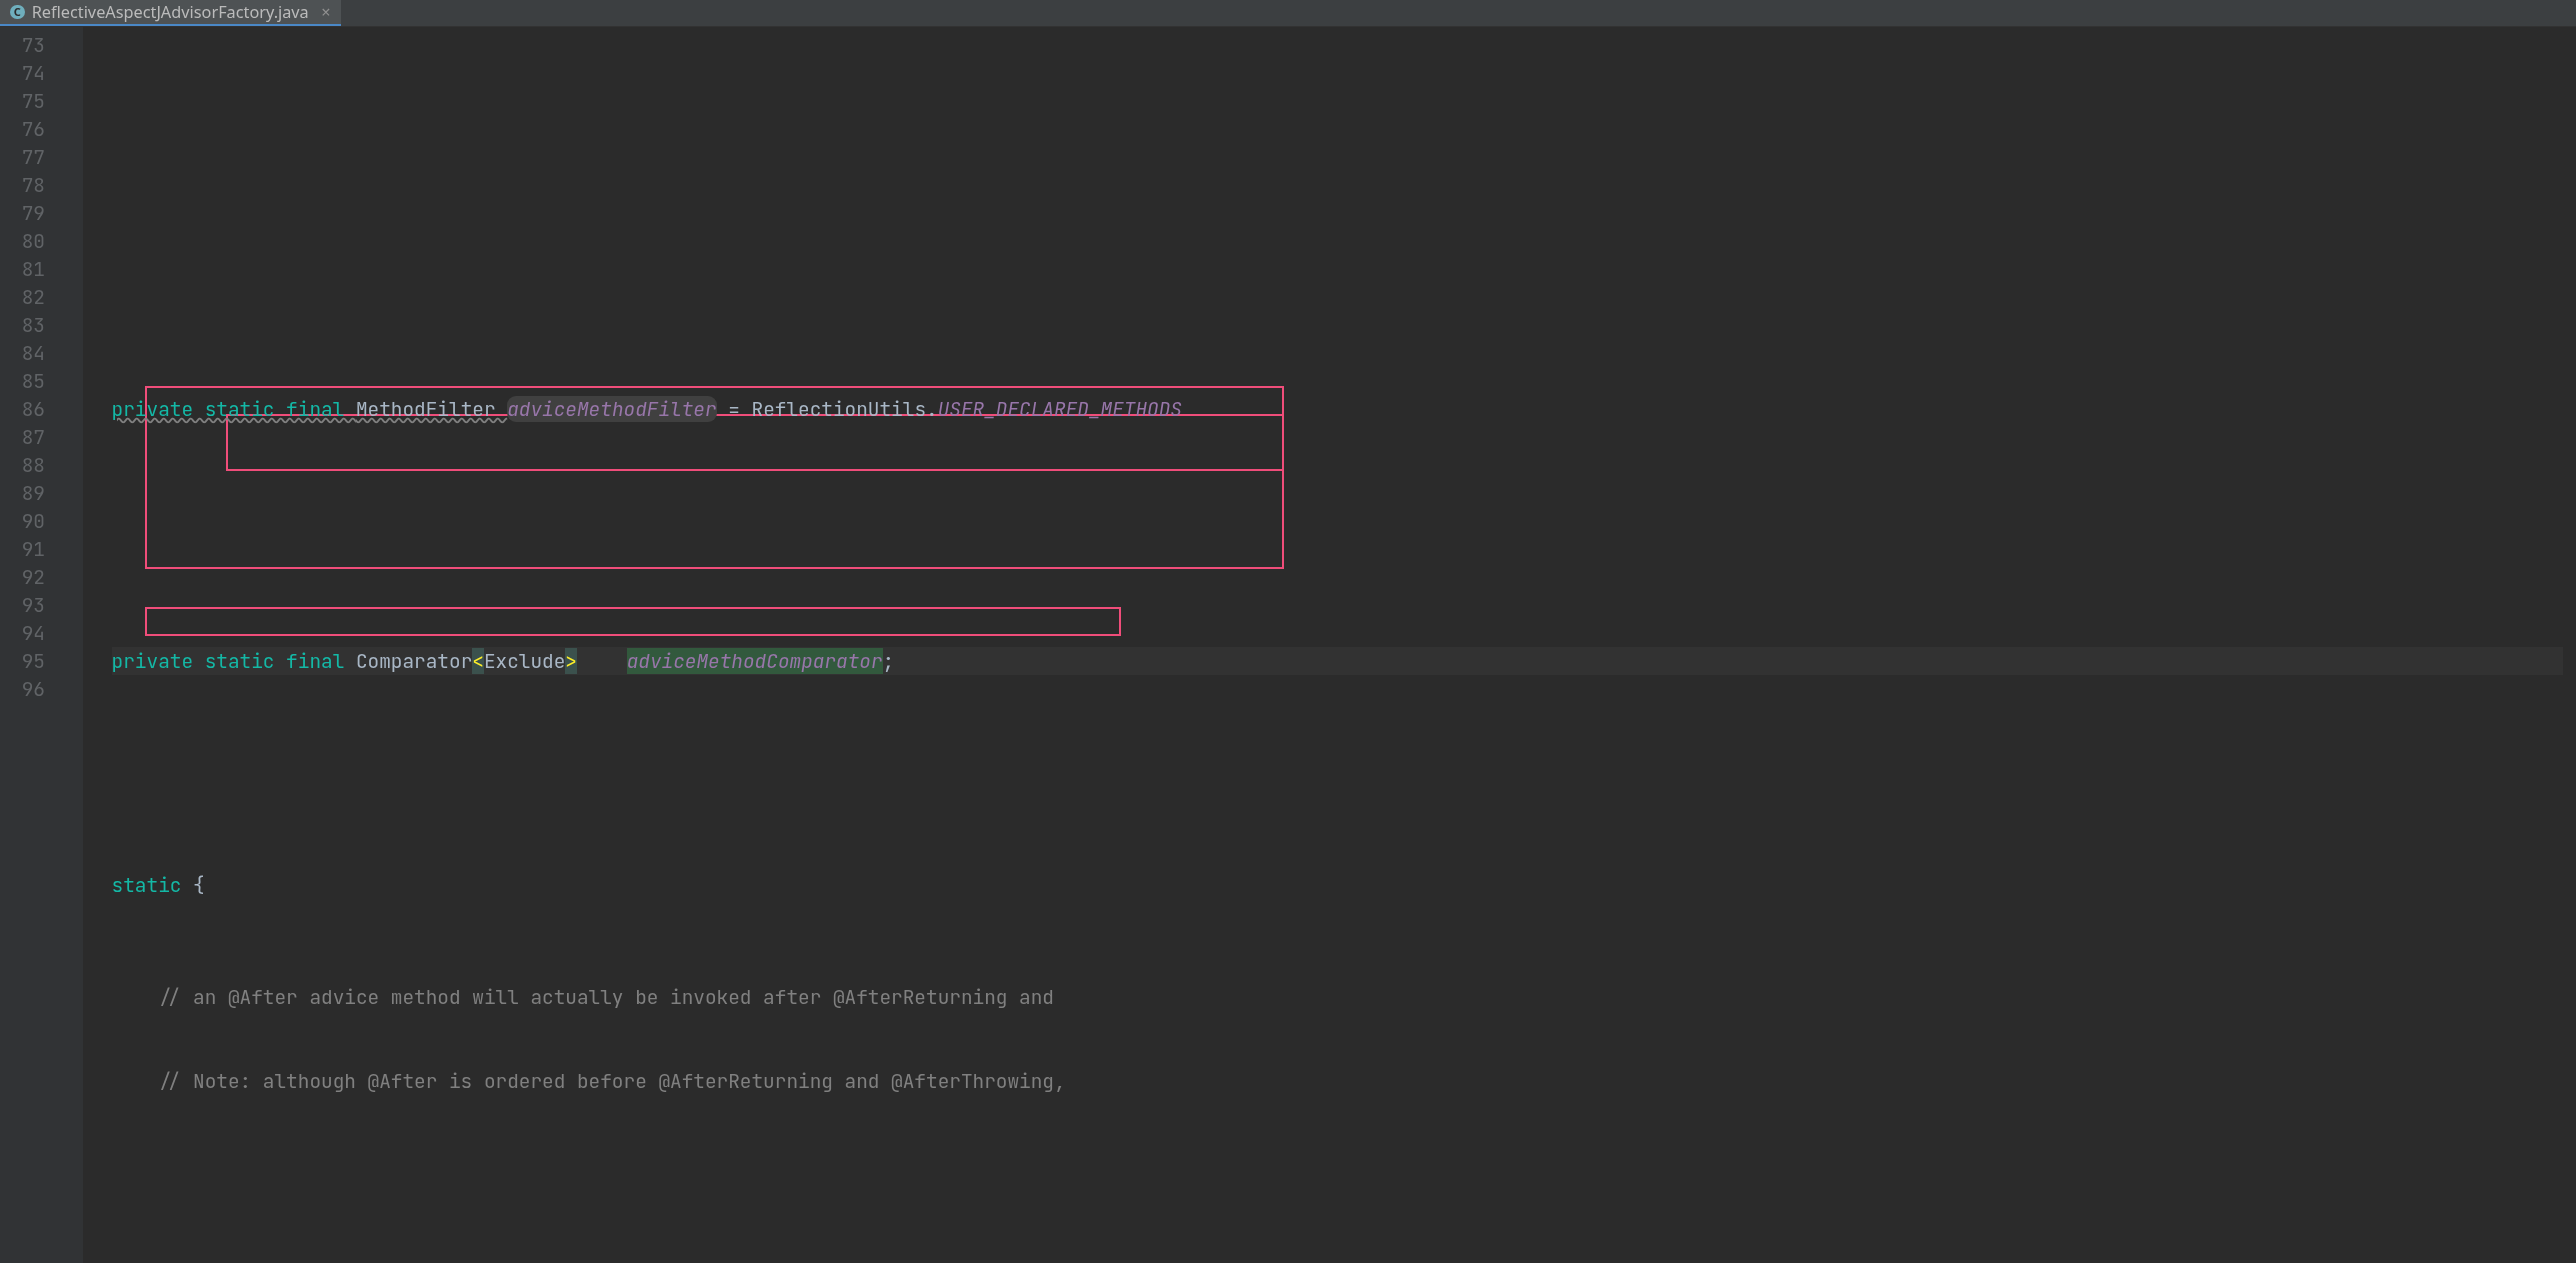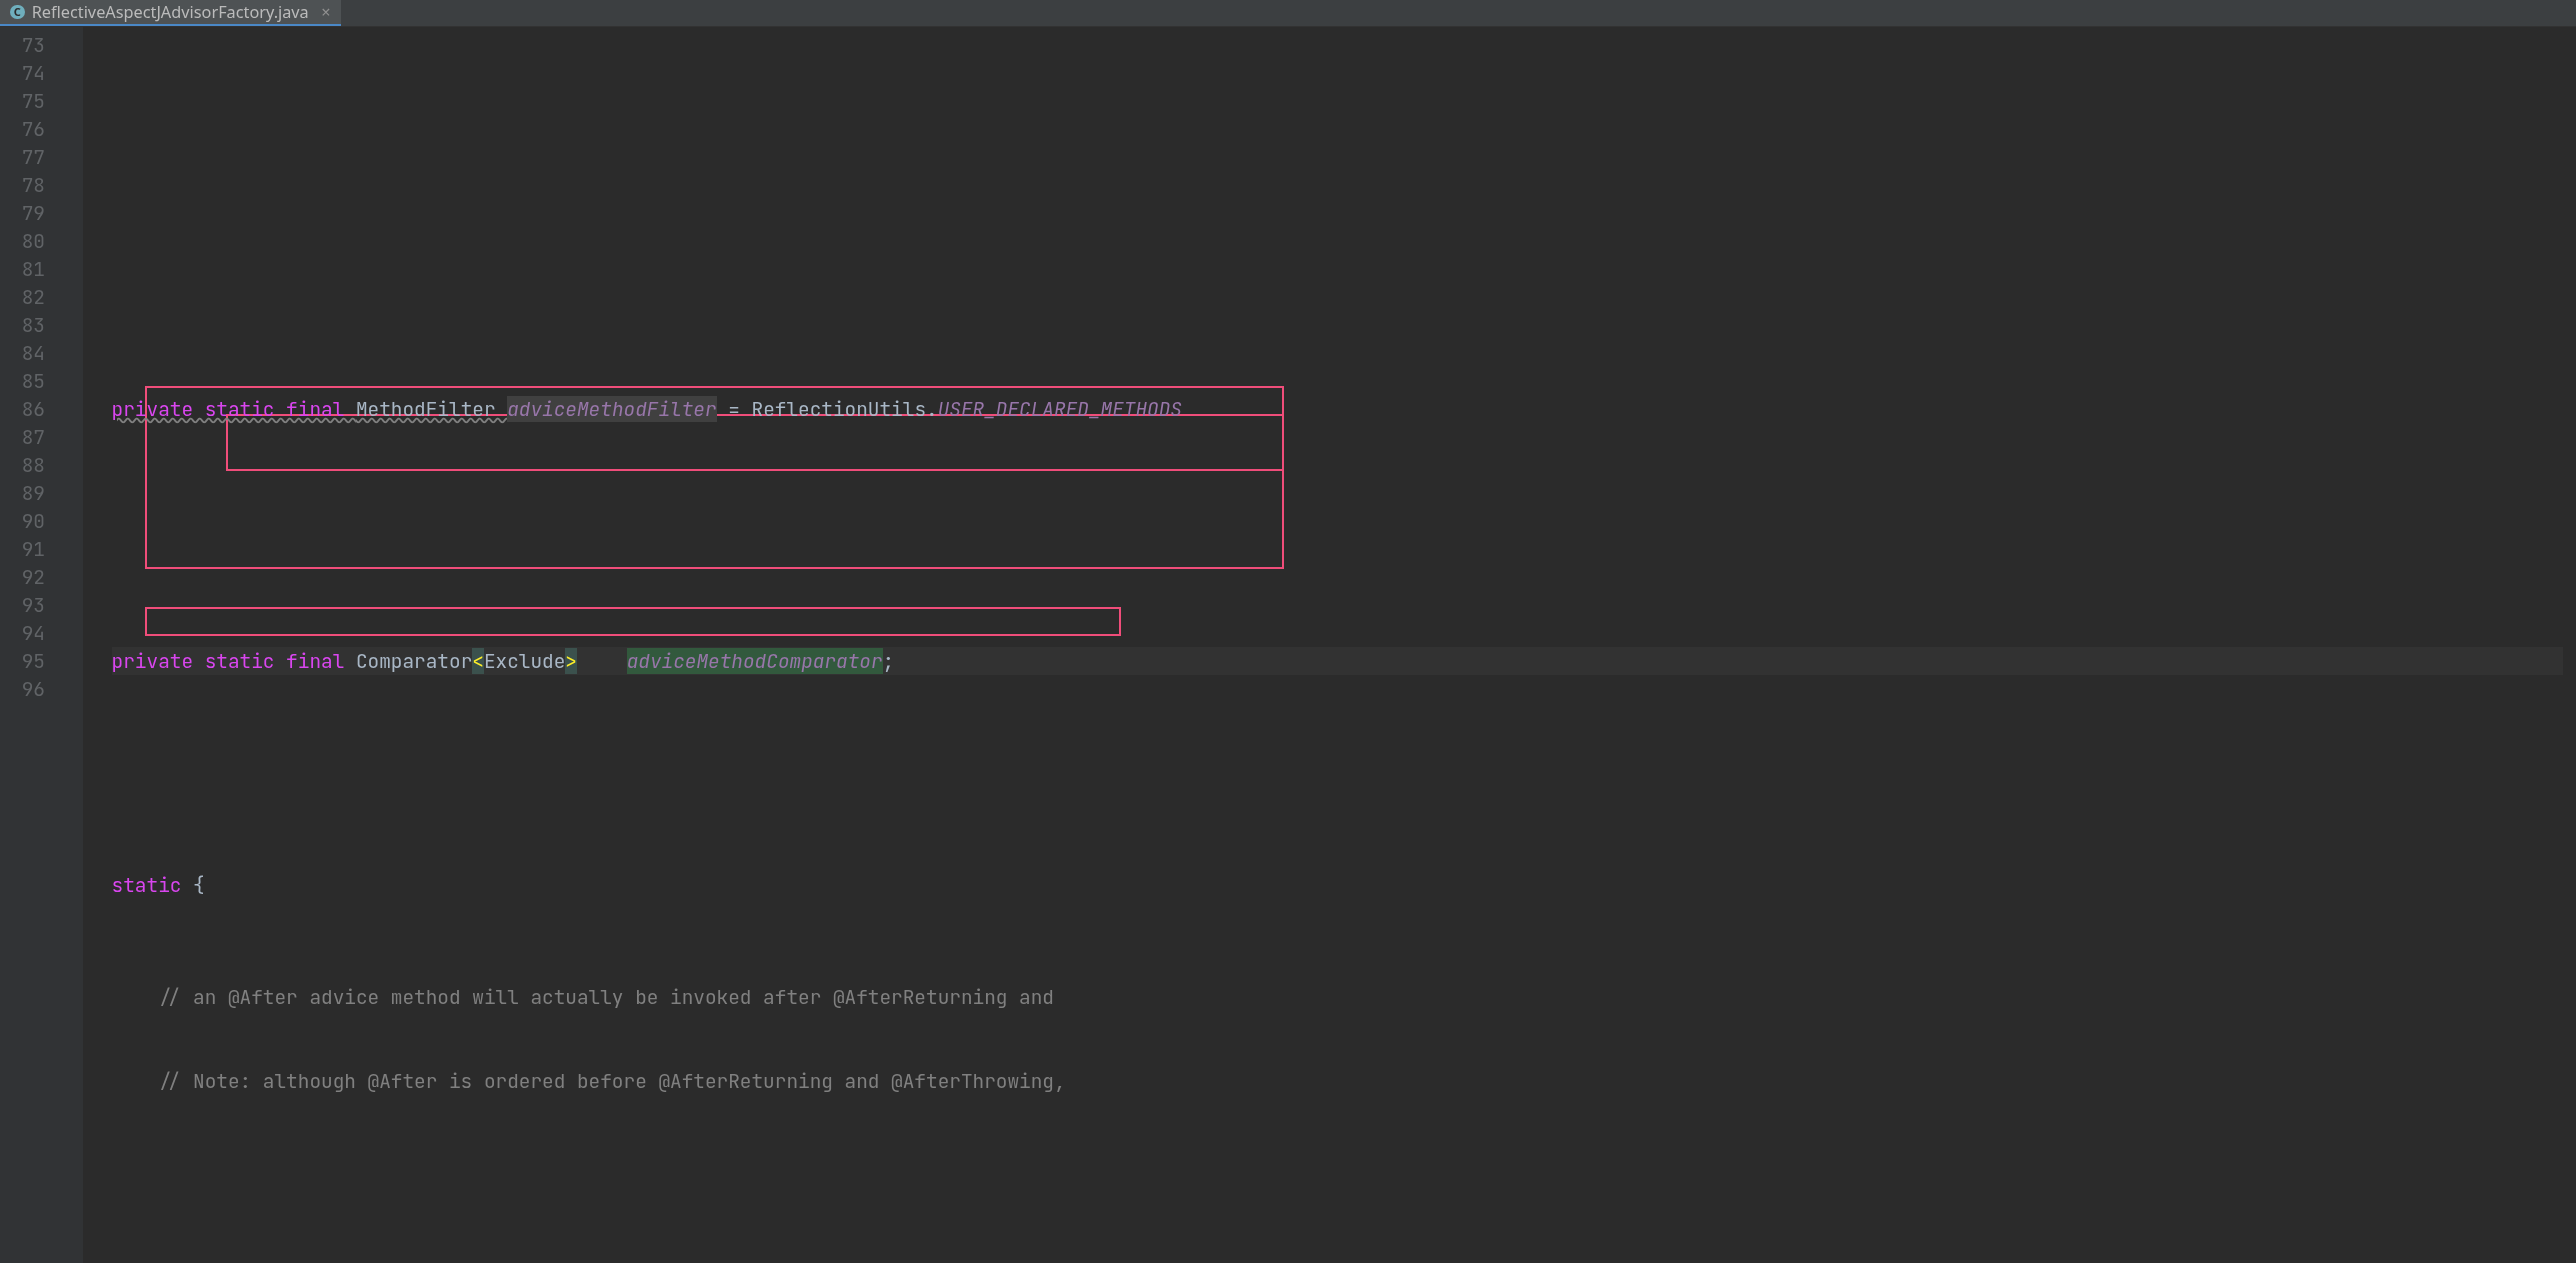--- a/index.html
+++ b/index.html
@@ -64,31 +64,31 @@
     white-space: pre;
     position: relative;
   }
   .code-line { height: 28px; position: relative; }
   .current-line { background: #323232; }
   .scrollbar {
     width: 12.7px;
     background: #2B2B2B;
   }
   
-  .kw { color: #d946ef; }
+  .kw { color: #14b8a6; }
   .field-italic { color: #9876AA; font-style: italic; }
   .static-italic { color: #D0D0A8; font-style: italic; }
   .comment { color: #808080; }
   .brack-hl { background: #3B514D; color: #FFEF28; }
   .underline-wavy { text-decoration: underline wavy #808080; }
   .underline-solid { text-decoration: underline #808080; }
   .selbox { position:absolute; border:2.7px solid #F04D7A; pointer-events:none; }
   
   .bgpill { background:#32593D;margin-left:38px; }
-  .bgpill2 { background:#404040; }
+  .bgpill2 { background:#404040;border-radius:9px; }
 </style>
 </head>
 <body>
 
 <div class="tab-bar">
   <div class="tab">
     <span class="tab-icon">C</span>
     <span>ReflectiveAspectJAdvisorFactory.java</span>
     <span class="tab-close">×</span>
   </div>

